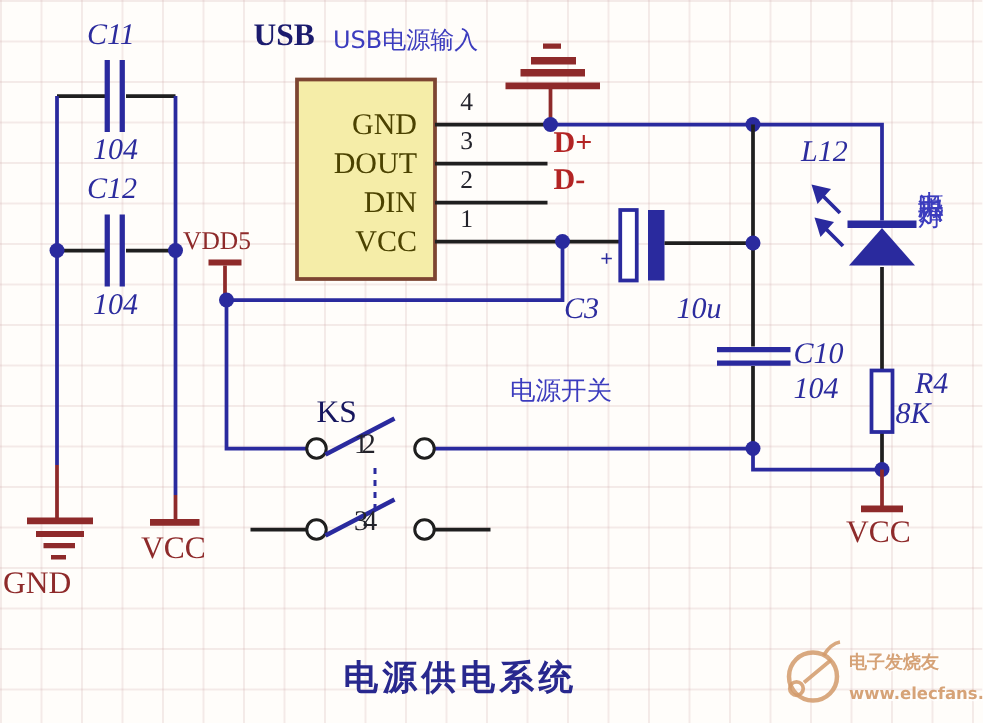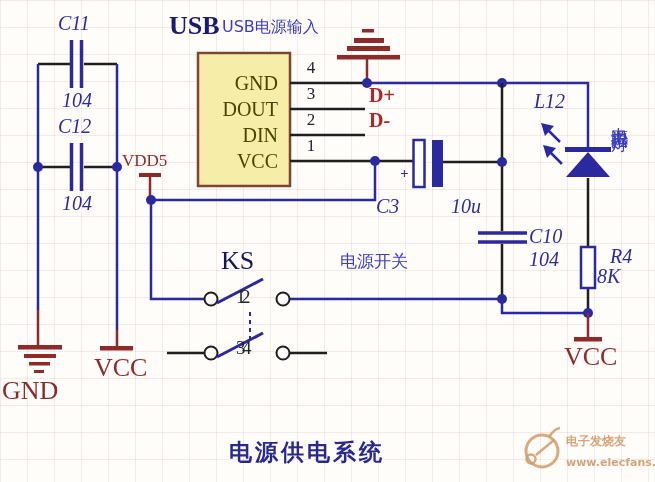--- a/index.html
+++ b/index.html
@@ -18,21 +18,21 @@
   svg.layer{position:absolute;left:0;top:0;}
   .lbl{position:absolute;white-space:nowrap;line-height:1;}
   .navy{color:var(--label);font-style:italic;}
   .cn{color:var(--cn);font-family:"DejaVu Sans","Liberation Sans",sans-serif;}
   .red{color:var(--net-red);}
   .maroon{color:var(--power-red);}
   .pinname{color:#4b4200;font-size:20px;width:82px;text-align:right;}
   .pinnum{color:#23232b;font-size:17px;width:16px;text-align:center;}
   .swnum{color:#23232b;font-size:19px;}
   .f20{font-size:20px;}
-  .f21{font-size:26px;}
+  .f21{font-size:21px;}
   .f17{font-size:17px;}
   .wire-b{stroke:var(--wire);stroke-width:2.5;fill:none;}
   .wire-k{stroke:var(--pin);stroke-width:2.5;fill:none;}
   .wire-r{stroke:var(--power-red);stroke-width:2.5;fill:none;}
   .plate{stroke:var(--wire);stroke-width:3.5;fill:none;}
   .dot{fill:var(--wire);}
   .redbar{fill:var(--power-red);}
   .bluefill{fill:var(--wire);}
   .vtext{
     writing-mode:vertical-rl;text-orientation:upright;
@@ -172,21 +172,21 @@
 
 <span class="lbl navy f20" style="left:529px;top:226px;">C10</span>
 <span class="lbl navy f20" style="left:529px;top:249px;">104</span>
 
 <span class="lbl navy f20" style="left:534px;top:91px;">L12</span>
 <span class="lbl cn vtext" style="left:611px;top:114px;">电源指示灯</span>
 
 <span class="lbl navy f20" style="left:610px;top:246px;">R4</span>
 <span class="lbl navy f20" style="left:597px;top:266px;">8K</span>
 
-<span class="lbl f21" style="left:211px;top:248px;color:#16165e;margin-left:10px;">KS</span>
+<span class="lbl f21" style="left:211px;top:264px;color:#16165e;">KS</span>
 <span class="lbl cn f17" style="left:328px;top:253px;margin-left:12px;">电源开关</span>
 <span class="lbl swnum" style="left:236px;top:287px;">1</span>
 <span class="lbl swnum" style="left:241px;top:287px;">2</span>
 <span class="lbl swnum" style="left:236px;top:338px;">3</span>
 <span class="lbl swnum" style="left:242px;top:338px;">4</span>
 
 <span class="lbl maroon f21" style="left:2px;top:378px;">GND</span>
 <span class="lbl maroon f21" style="left:94px;top:355px;">VCC</span>
 <span class="lbl maroon f21" style="left:564px;top:344px;">VCC</span>
 

